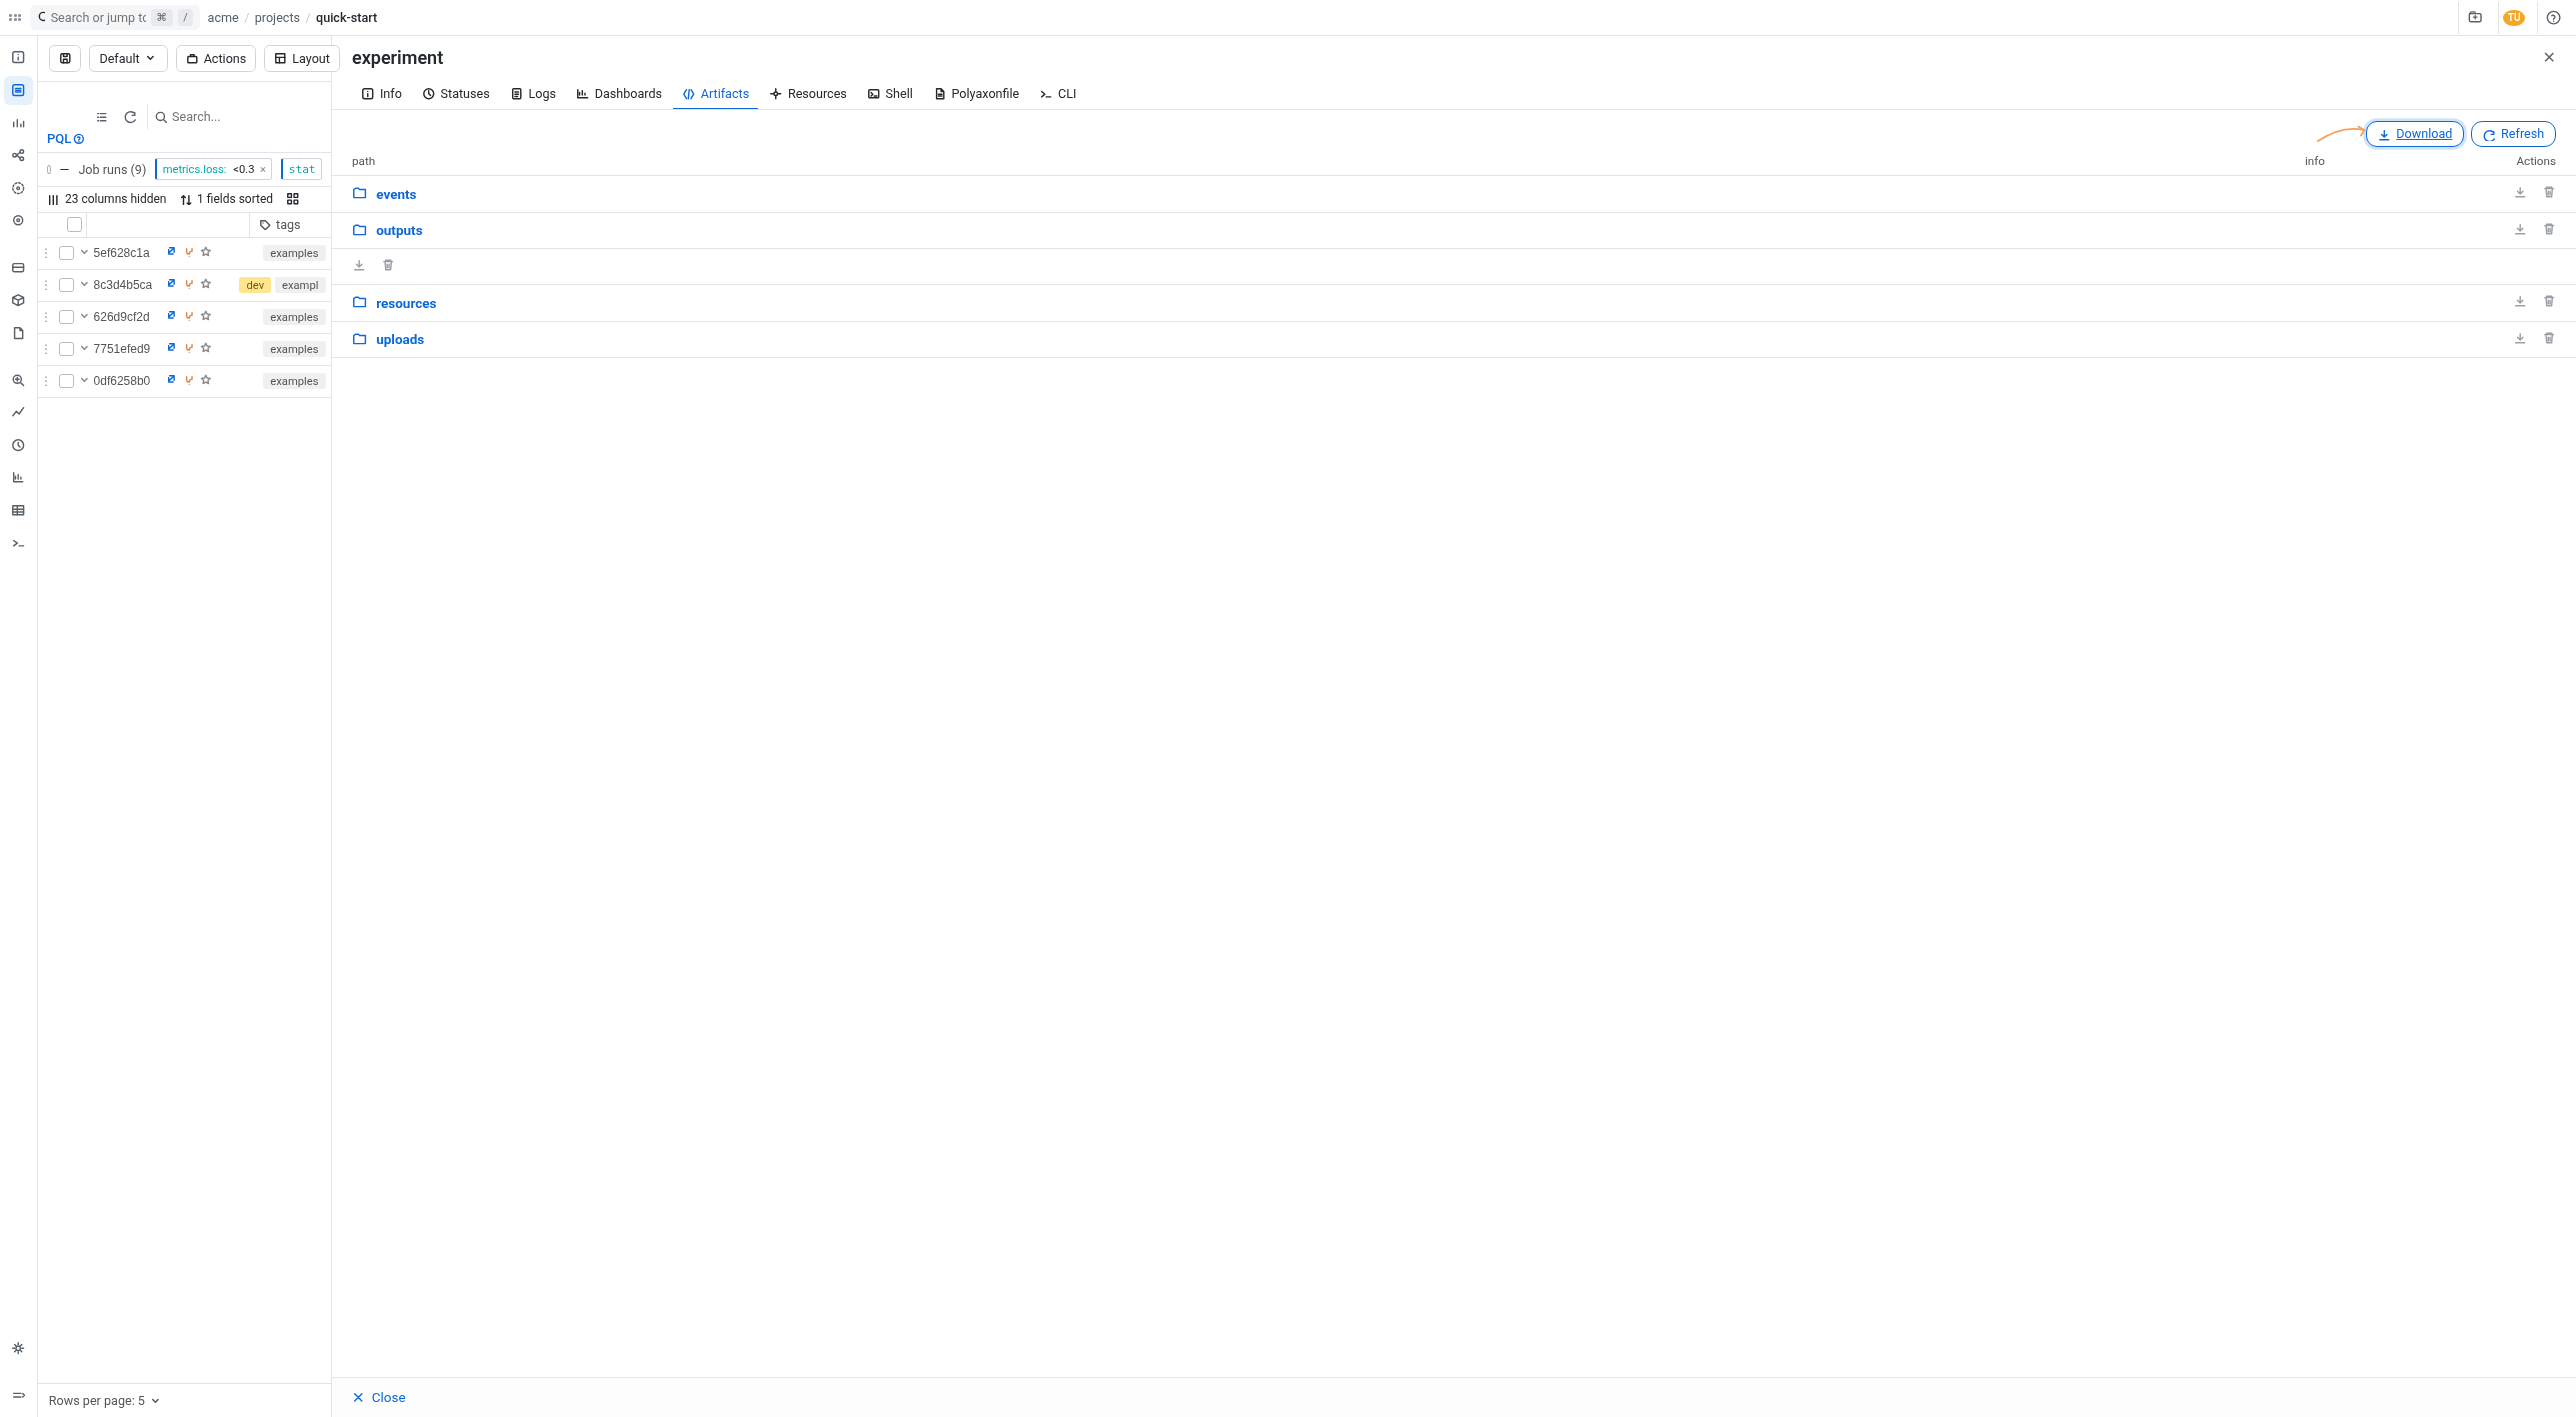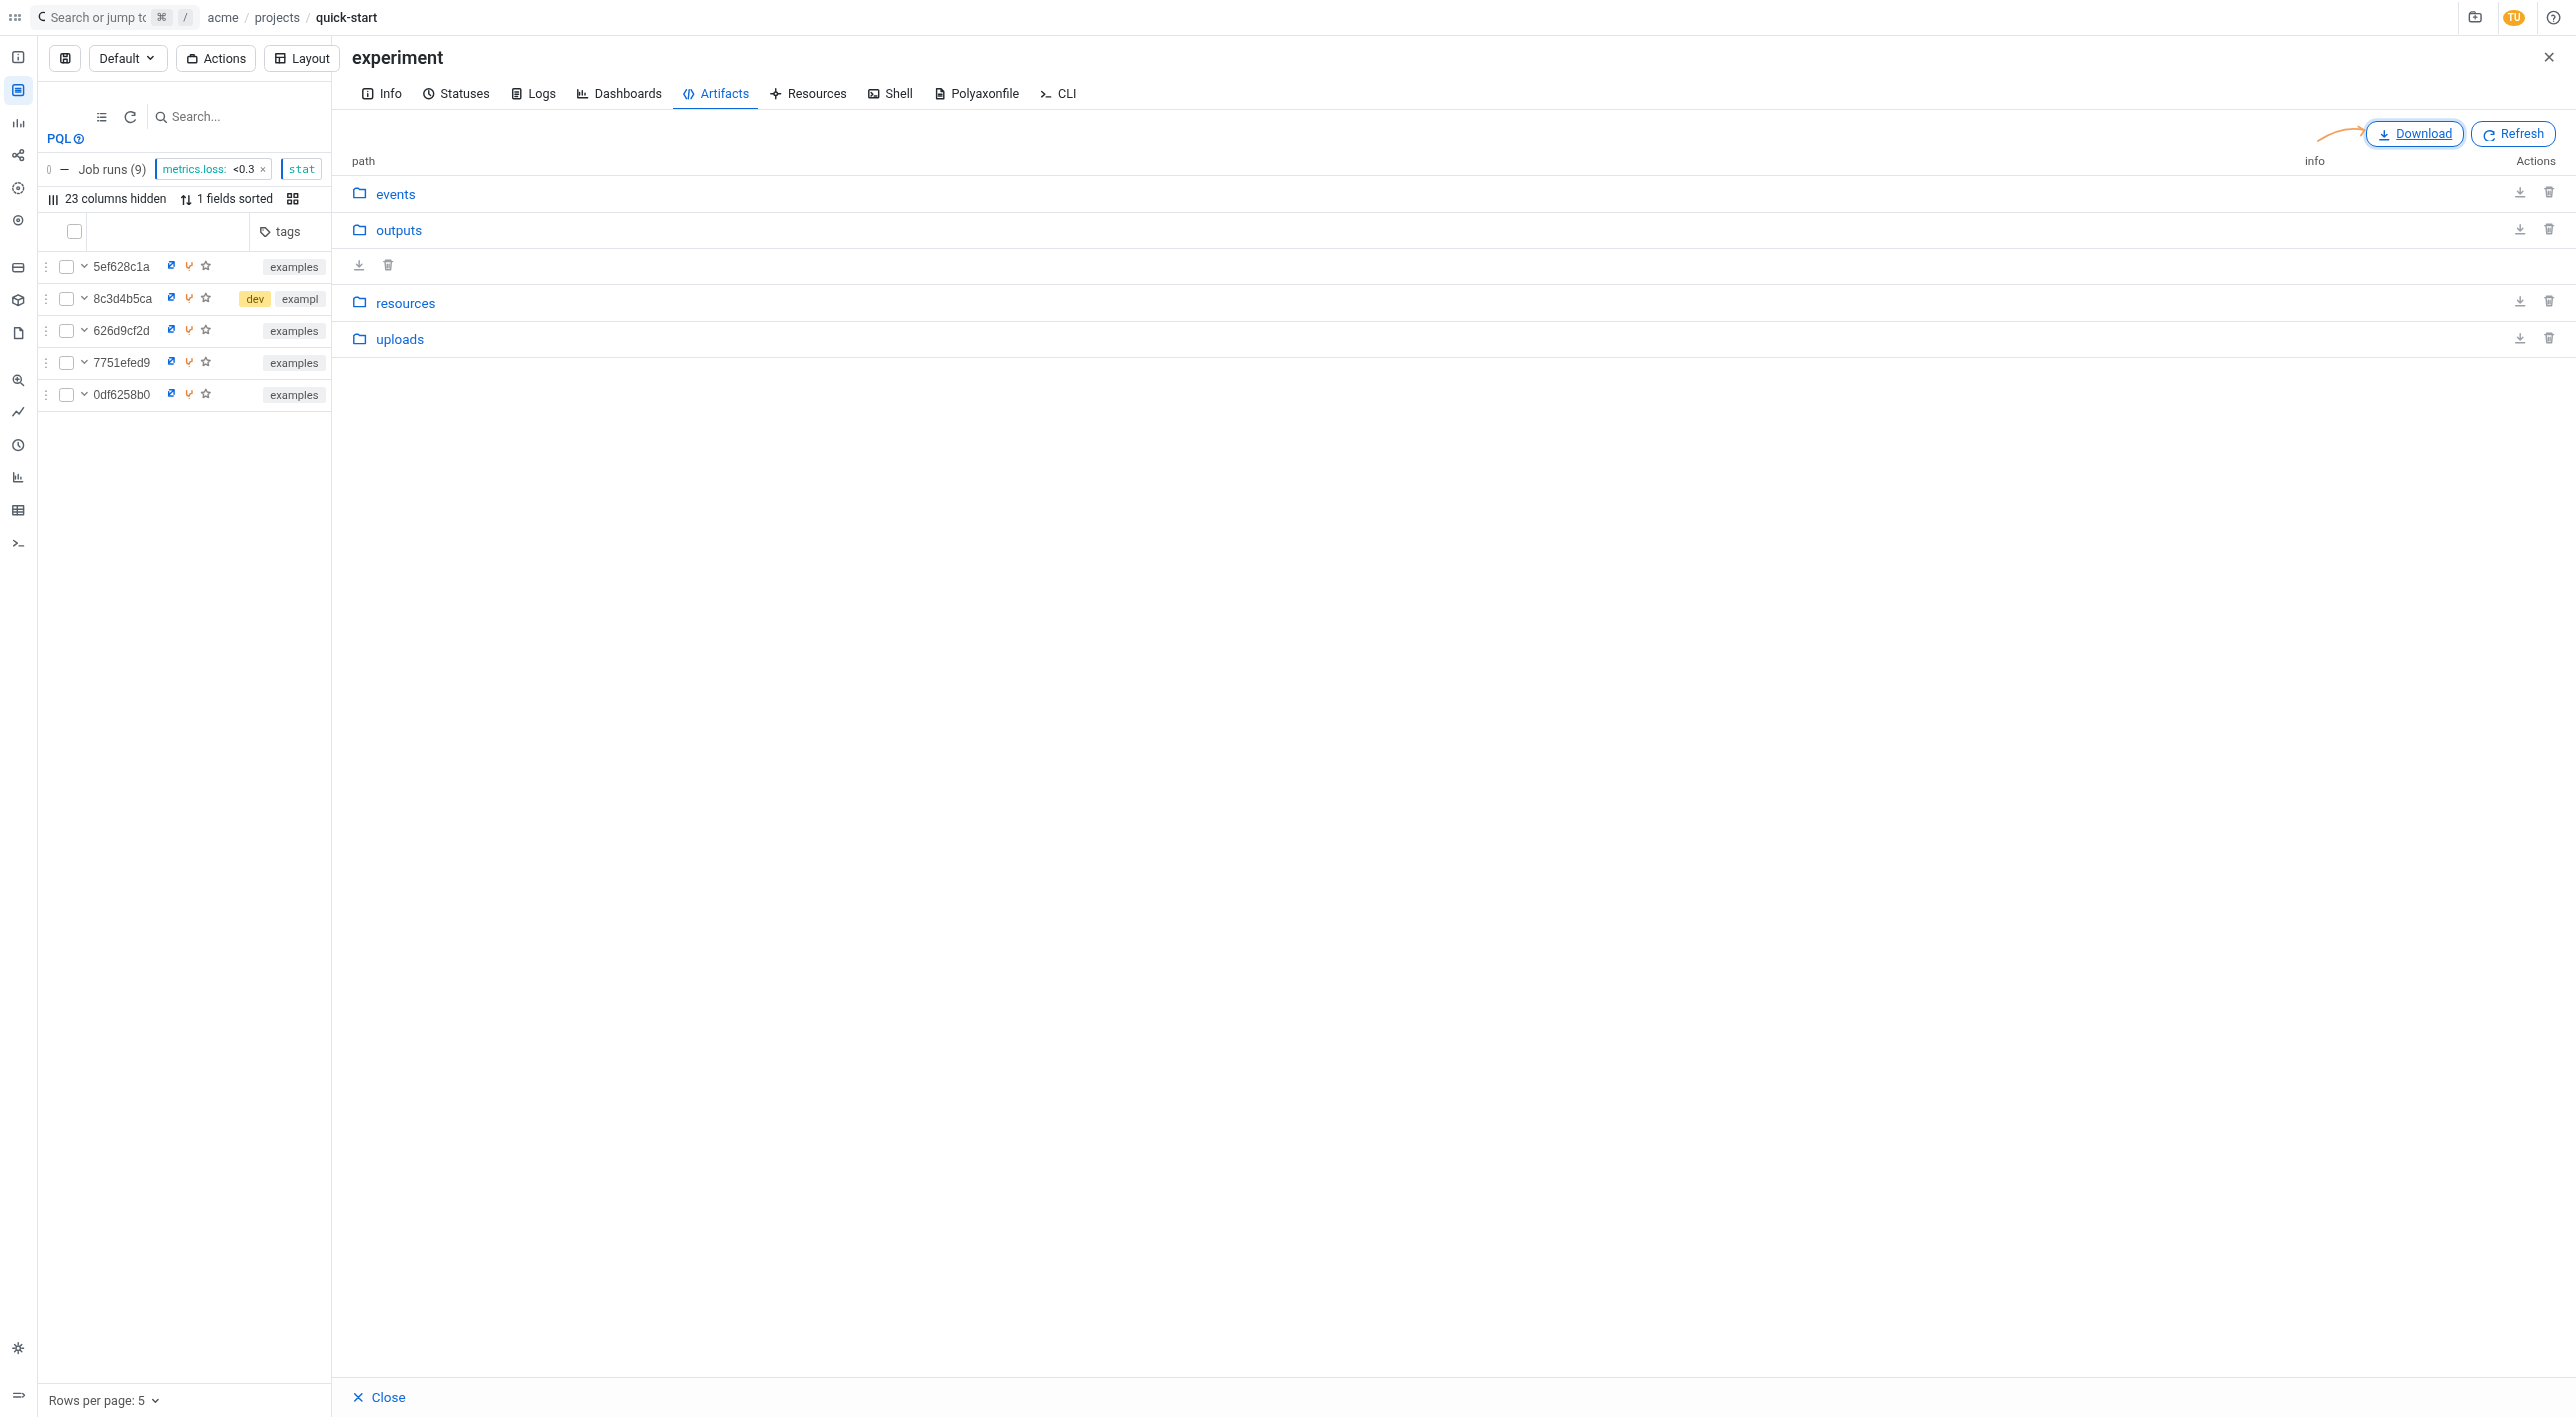--- a/index.html
+++ b/index.html
@@ -36,21 +36,21 @@
 .sm-ico{width:23px;height:23px;display:inline-flex;align-items:center;justify-content:center;color:#57606a;cursor:pointer;}
 .searchline{display:flex;align-items:center;gap:5.4px;flex:1;border-left:0.9px solid var(--border);padding-left:7.2px;height:25px;color:var(--muted);}
 .searchline input{border:none;outline:none;font-size:12.6px;width:100%;}
 .tagsrow{display:flex;align-items:center;gap:9px;padding:5.4px 9px;border-bottom:0.9px solid var(--border);overflow:hidden;}
 .tagsrow .node{width:9px;height:9px;border:0.9px solid #aaa;border-radius:50%;}
 .tagsrow .lbl{color:#555;font-size:12.6px;white-space:nowrap;}
 .pill{display:inline-flex;align-items:center;gap:5.4px;border-left:2.7px solid var(--blue);background:#fff;border:0.9px solid var(--border2);border-left:2.7px solid var(--blue);padding:3.6px 5.4px;font-family:ui-monospace,Menlo,monospace;font-size:11.2px;border-radius:2.7px;white-space:nowrap;}
 .pill .x{color:#888;cursor:pointer;}
 .colsbar{display:flex;align-items:center;gap:12.6px;padding:5.4px 9px;border-bottom:0.9px solid var(--border);font-size:12px;color:var(--text);}
 .colsbar .item{display:flex;align-items:center;gap:5.4px;white-space:nowrap;}
-.thead{display:flex;align-items:flex-start;border-bottom:0.9px solid var(--border);height:39px;}
+.thead{display:flex;align-items:flex-start;border-bottom:0.9px solid var(--border);height:25px;}
 .thead .cbcell{width:49px;display:flex;align-items:center;justify-content:center;border-right:0.9px solid var(--border);height:100%;padding-left:25px;}
 .thead .cb{width:14.4px;height:14.4px;border:1.3px solid #bbb;border-radius:2.7px;}
 .thead .namecell{flex:1;border-right:0.9px solid var(--border);height:100%;}
 .thead .tagcell{width:81px;display:flex;align-items:center;gap:5.4px;padding:0 9px;height:100%;color:#555;}
 .runs{display:flex;flex-direction:column;}
 .row{display:flex;align-items:center;height:32px;border-bottom:0.9px solid var(--border);font-size:12px;}
 .row .handle{width:16px;text-align:center;color:#888;cursor:pointer;}
 .row .cb{width:14.4px;height:14.4px;border:1.3px solid #bbb;border-radius:2.7px;margin:0 5.4px;}
 .row .chev{width:14.4px;color:#888;}
 .row .hash{font-family:Liberation Sans, sans-serif;color:#555;width:72px;}
@@ -73,21 +73,21 @@
 .tab svg{width:13.5px;height:13.5px;}
 .actions{display:flex;justify-content:flex-end;gap:7.2px;padding:10.8px 20px 3.6px;position:relative;}
 .btn2{display:inline-flex;align-items:flex-end;gap:5.4px;padding:4.5px 10.8px;border:0.9px solid var(--blue);border-radius:11px;color:var(--blue);background:#fff;font-size:12.6px;cursor:pointer;}
 .btn2.hl{box-shadow:0 0 0 2.7px #cfe3fb;text-decoration:underline;}
 .arrow{position:absolute;right:206px;top:12.6px;pointer-events:none;}
 .tblhead{display:flex;padding:3.6px 20px 7.2px;font-size:11.7px;color:#555;border-bottom:0.9px solid var(--border);}
 .tblhead .p{flex:1;}
 .tblhead .i{width:179px;}
 .tblhead .a{width:72px;text-align:right;}
 .frow{display:flex;align-items:center;padding:9px 20px;border-bottom:0.9px solid var(--border);}
-.frow .fname{display:flex;align-items:center;gap:9px;color:var(--blue);font-size:13.5px;flex:1;cursor:pointer;}
+.frow .fname{display:flex;align-items:center;gap:9px;color:var(--blue);font-size:13.5px;flex:1;cursor:pointer;font-weight:bold;}
 .frow .facts{display:flex;gap:14.4px;color:#9aa0a6;}
 .frow .facts span{cursor:pointer;}
 .rfoot{margin-top:auto;border-top:0.9px solid var(--border);padding:10.8px 20px;background:#fdfdfd;}
 .closebtn{display:inline-flex;align-items:center;gap:7.2px;color:var(--blue);background:none;border:none;font-size:13.5px;cursor:pointer;}
 svg{stroke:currentColor;fill:none;stroke-width:1.6;stroke-linecap:round;stroke-linejoin:round;}
 .mono{font-family:ui-monospace,Menlo,monospace;}
 </style>
 </head>
 <body>
 

